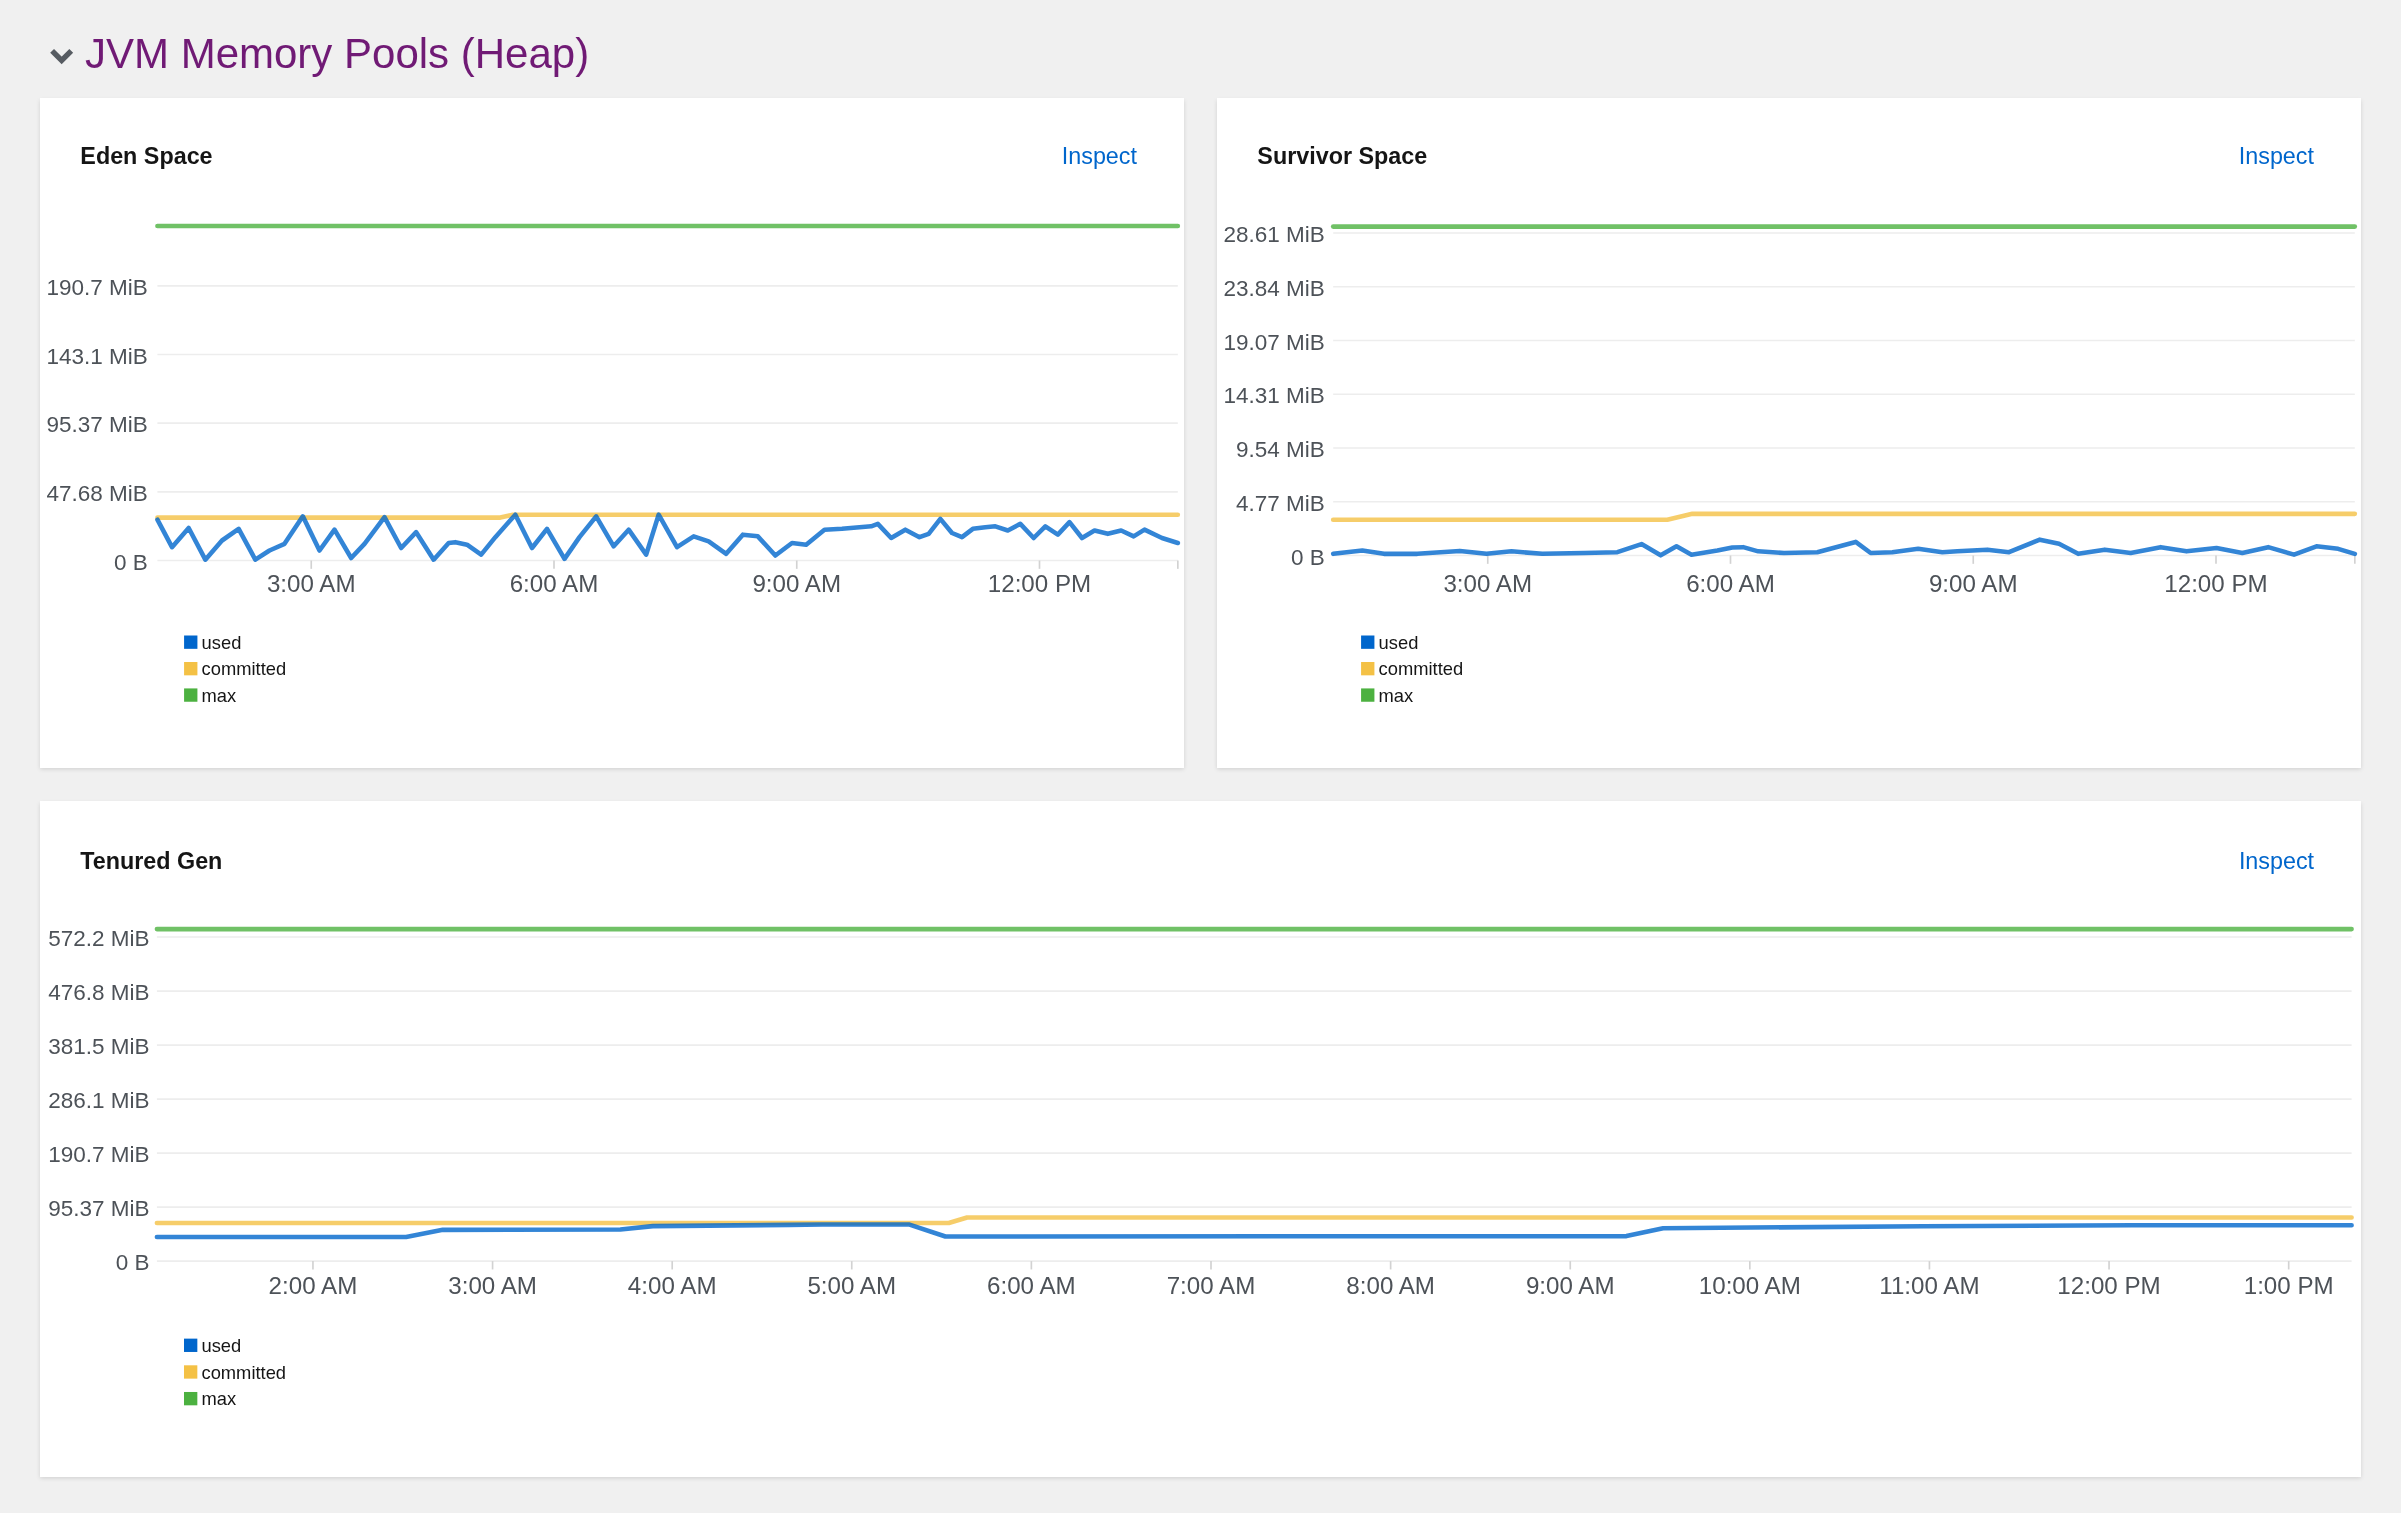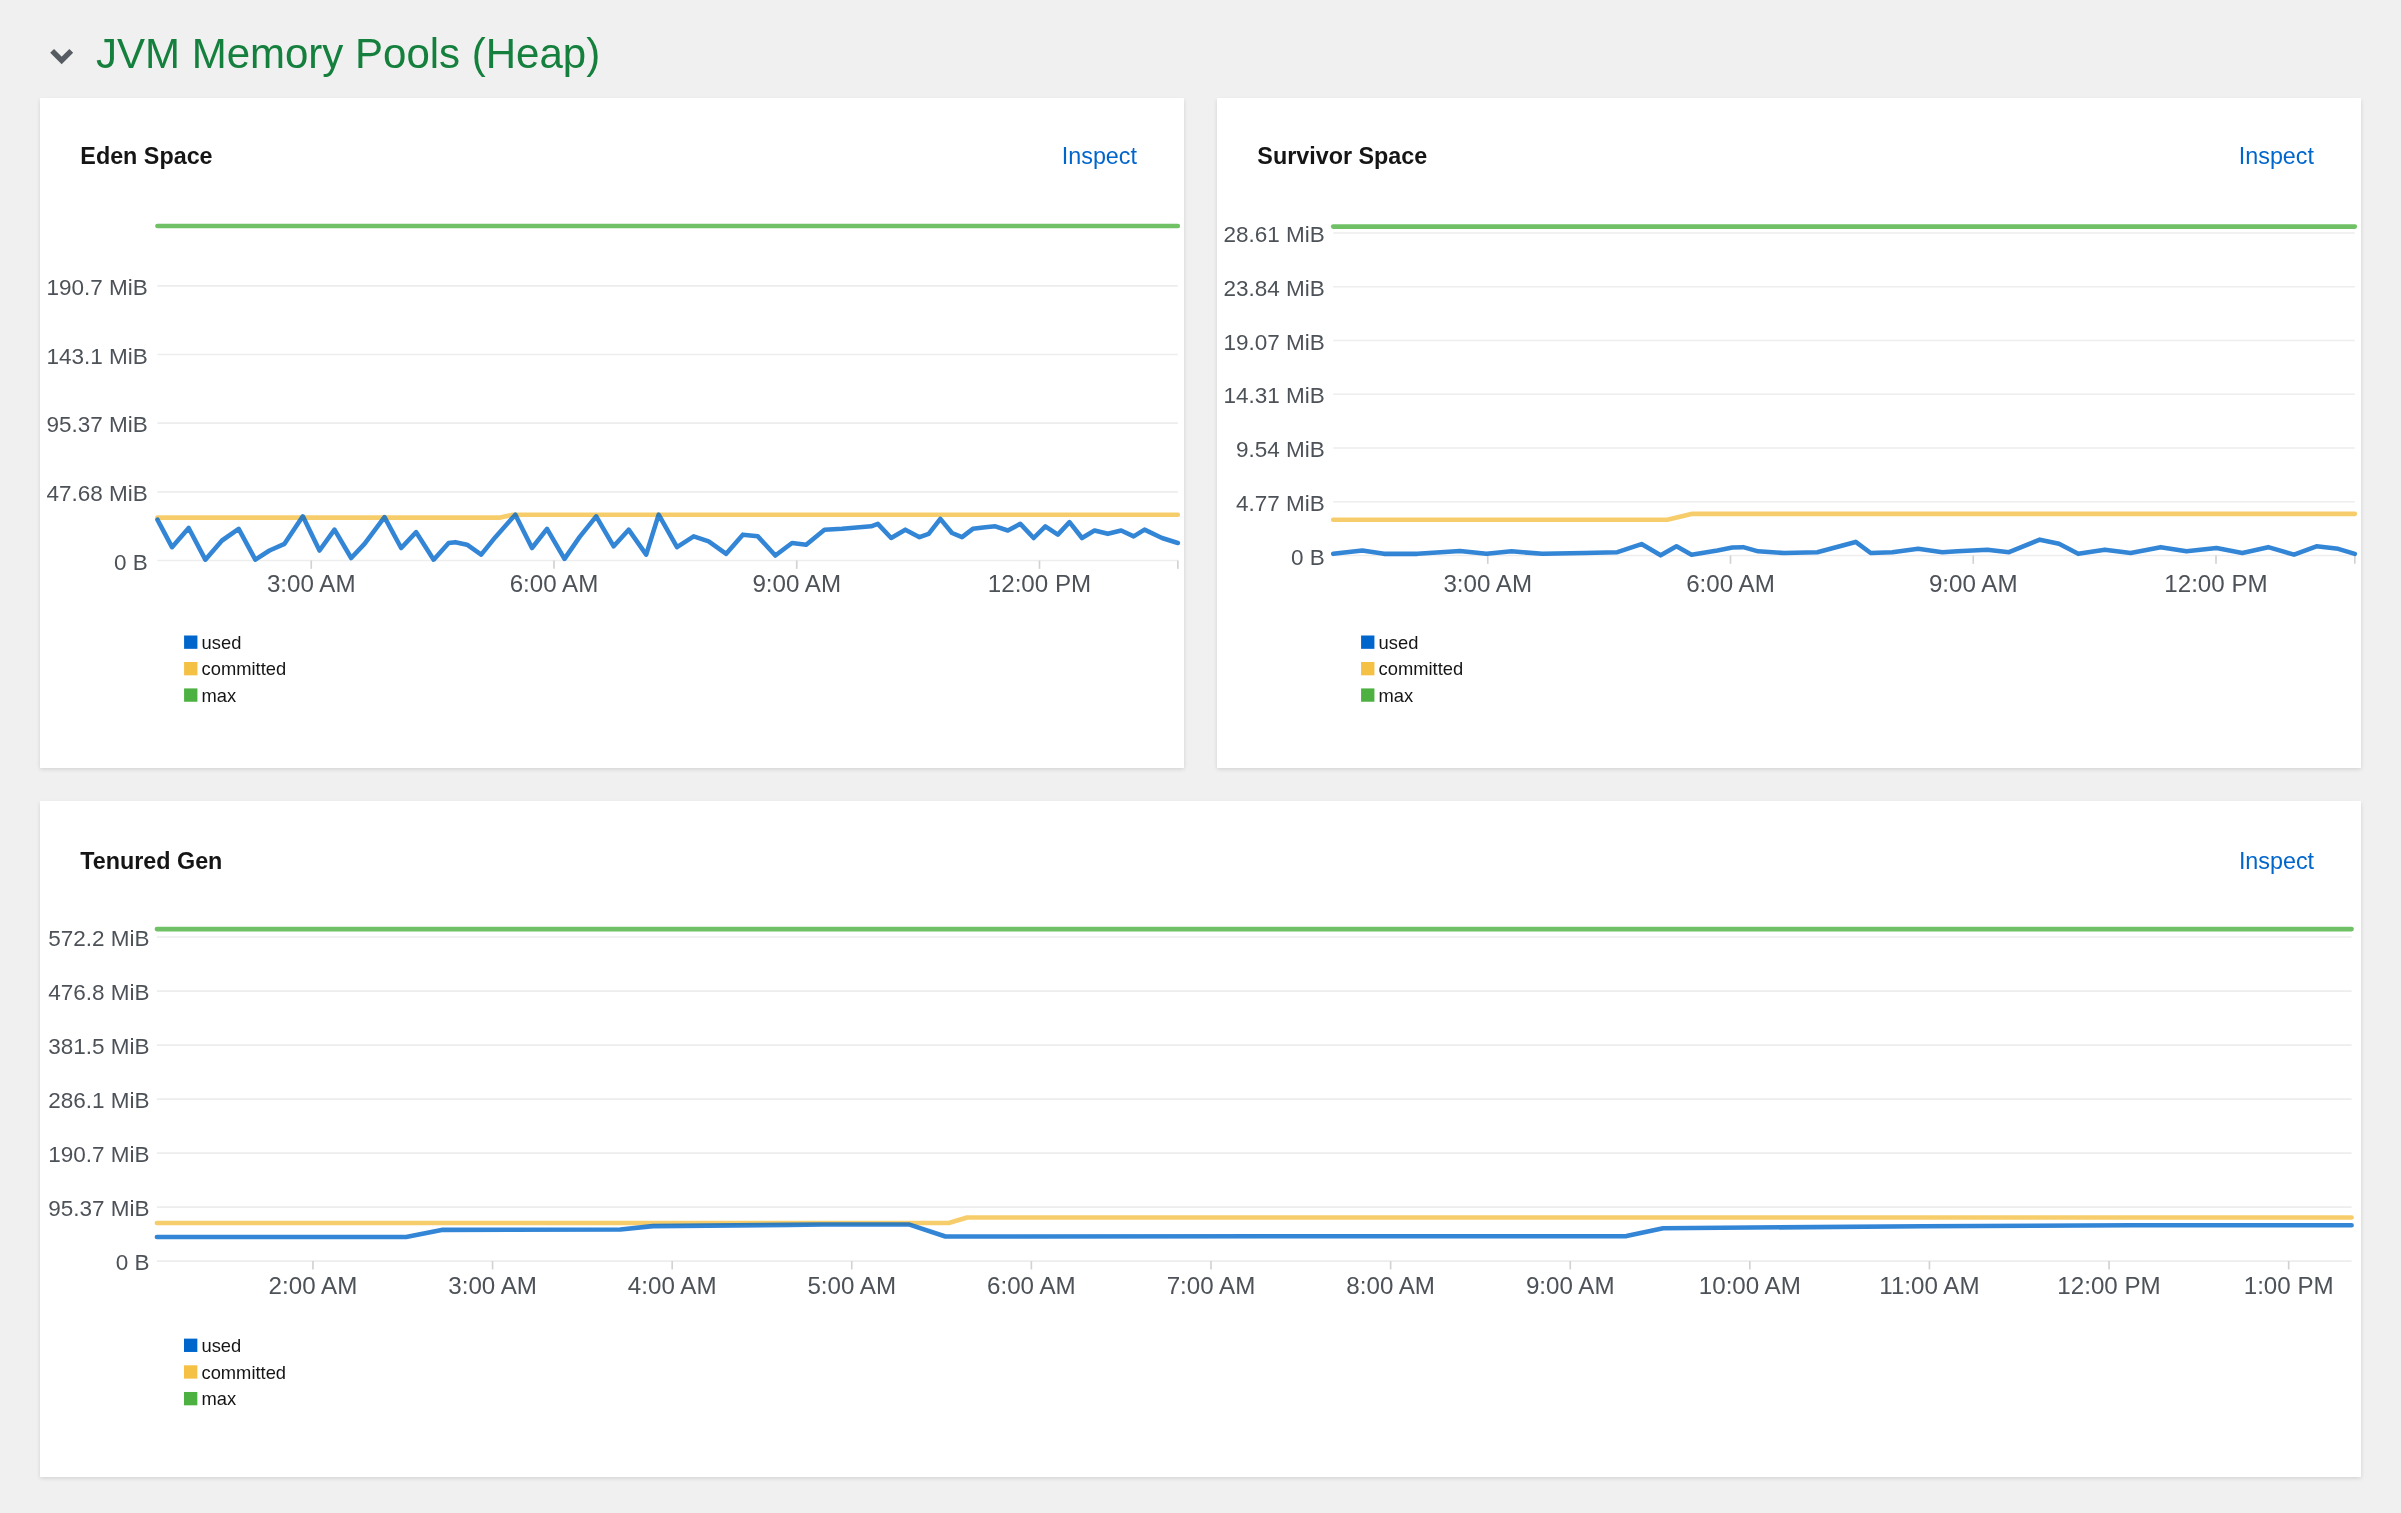--- a/index.html
+++ b/index.html
@@ -1,21 +1,21 @@
 <!DOCTYPE html>
 <html style="font-size:13.3px"><head><meta charset="utf-8"><style>
 html,body{margin:0;padding:0;background:#f0f0f0;font-family:"Liberation Sans",sans-serif;}
 body{width:2401px;height:1513px;position:relative;overflow:hidden;}
 .card{position:absolute;background:#fff;box-shadow:0 1.7px 4.2px rgba(3,3,3,0.13);}
 </style></head>
 <body>
 <svg style="position:absolute;left:50px;top:48px" width="25" height="18.3" viewBox="0 0 30 22">
     <path d="M2.5 3.5 L14 15 L25.5 3.5" fill="none" stroke="#575c62" stroke-width="6.5" stroke-linecap="butt" stroke-linejoin="miter"></path>
   </svg>
-<div style="position:absolute;left:96px;top:33px;font-size:42px;line-height:42px;color:#15803d">JVM Memory Pools (Heap)</div>
+<div style="position:absolute;left:85px;top:33px;font-size:42px;line-height:42px;color:#701a75">JVM Memory Pools (Heap)</div>
 <div class="card" style="left:40px;top:98px;width:1144px;height:670px"></div>
 <div class="card" style="left:1217px;top:98px;width:1144px;height:670px"></div>
 <div class="card" style="left:40px;top:801px;width:2321px;height:676px"></div>
 <svg style="position:absolute;left:40px;top:98px" width="1144" height="670" font-family="Liberation Sans, sans-serif" viewBox="0 0 1372 804">
     <text x="48.0" y="79.0" font-size="28" text-anchor="start" fill="#151515" font-weight="bold">Eden Space</text>
     <text x="1316.0" y="79.0" font-size="28" text-anchor="end" fill="#0066cc" font-weight="normal">Inspect</text>
     <line x1="140.5" y1="555.0" x2="1365" y2="555.0" stroke="#ededed" stroke-width="2"></line>
     <text x="129.0" y="566.0" font-size="27" text-anchor="end" fill="#4d5258" font-weight="normal">0 B</text>
     <line x1="140.5" y1="472.6" x2="1365" y2="472.6" stroke="#ededed" stroke-width="2"></line>
     <text x="129.0" y="483.6" font-size="27" text-anchor="end" fill="#4d5258" font-weight="normal">47.68 MiB</text>

